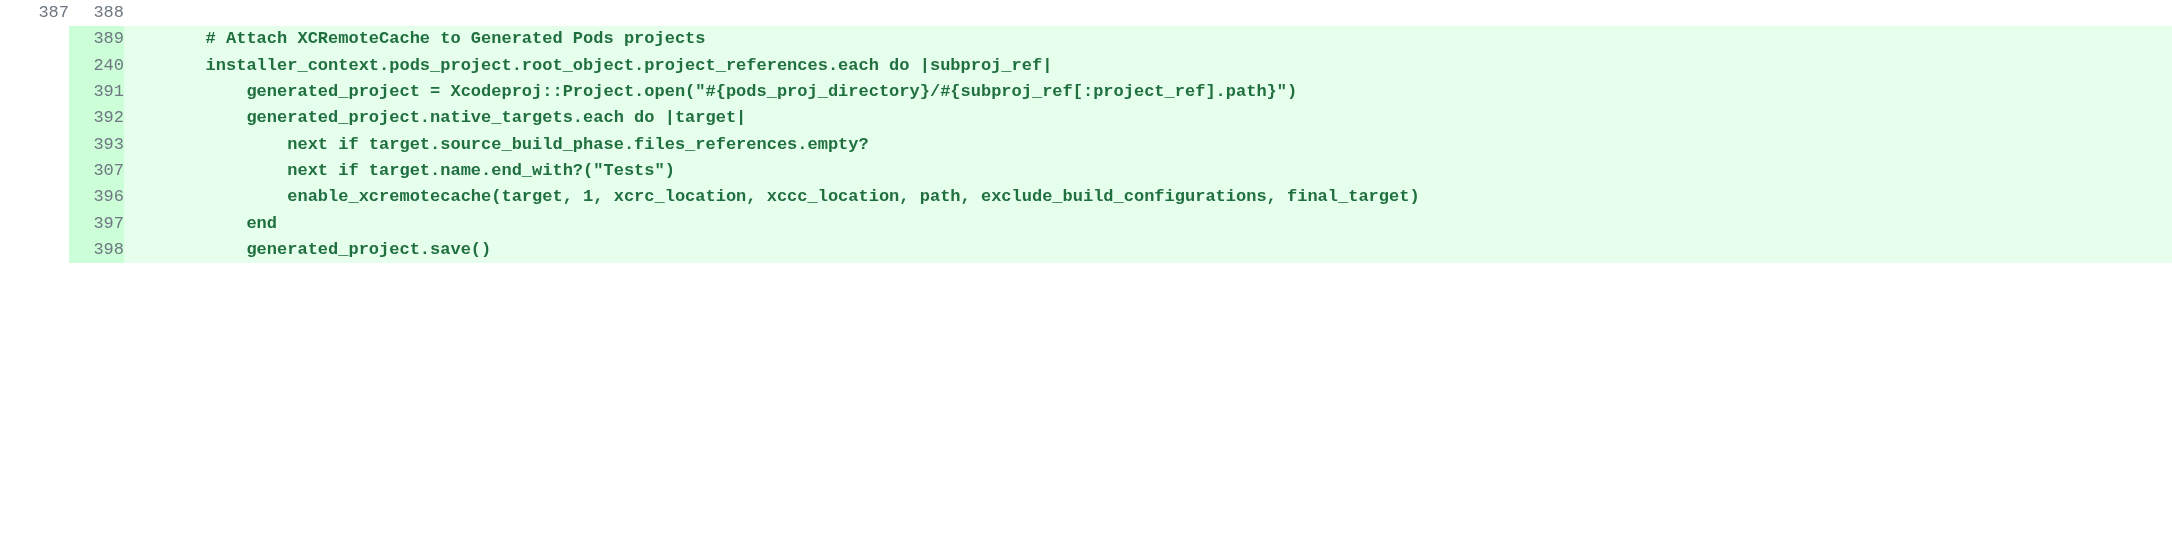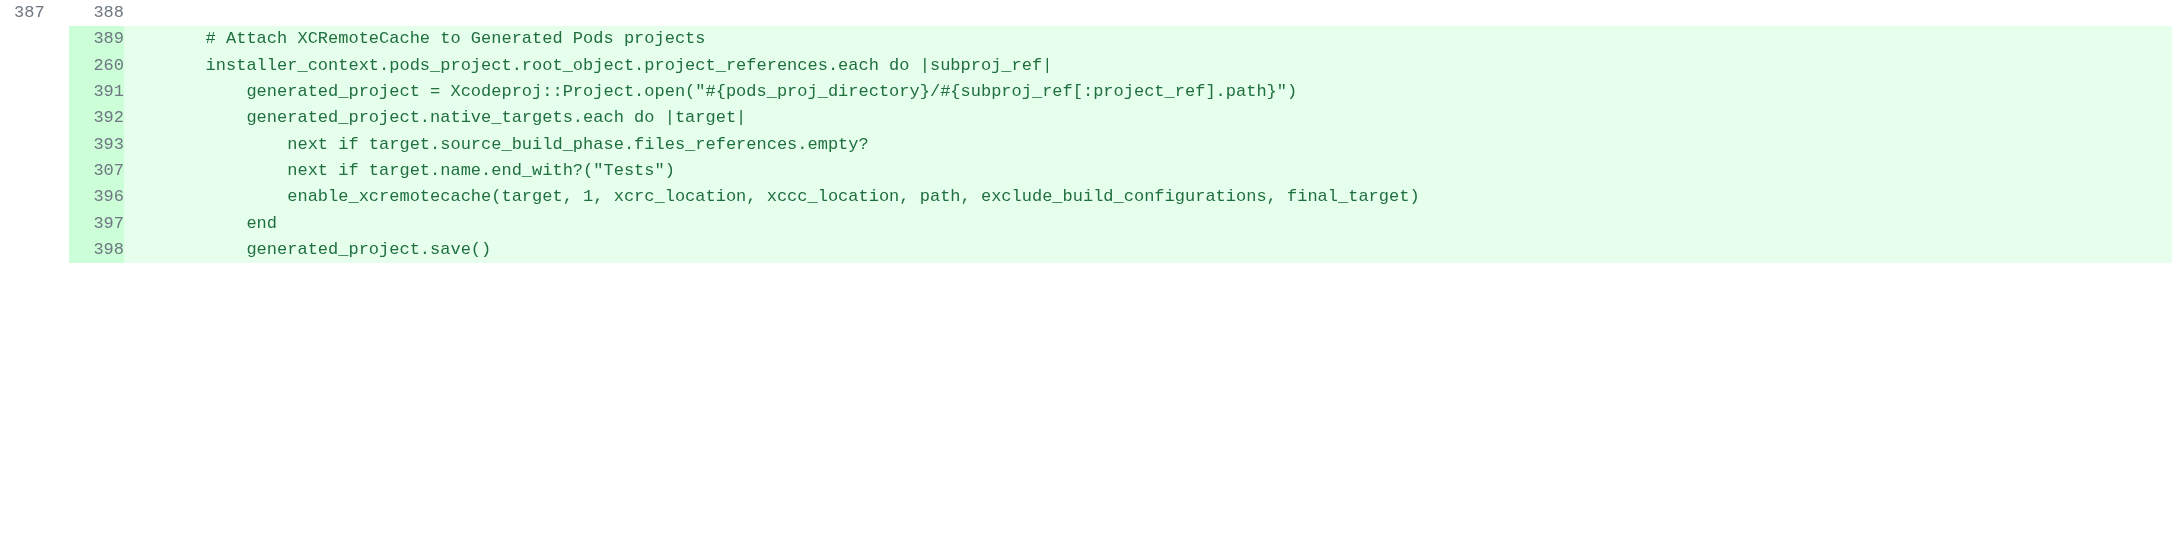--- a/index.html
+++ b/index.html
@@ -31,28 +31,30 @@
     .num-col.add { background: #ccffd8; }
     .num-col.ctx { background: #ffffff; margin-top: 44px; }
     .code-col {
       white-space: pre;
       padding: 2px 0 2px 22px;
       overflow: hidden;
     }
     .code-col.add {
       background: #e6ffec;
       color: #1f6f3f;
+      font-weight: bold;
     }
     .code-col.ctx {
       background: #ffffff;
       color: #1f2328;
     }
     .left-gutter {
       width: 55px;
       min-width: 55px;
+      text-align: right;
       color: #6e7781;
       user-select: none;
       padding: 2px 12px 2px 4px;
       background: #ffffff;
     }
     .sidebar-left {
       width: 14px;
       min-width: 14px;
       background: #ffffff;
       border-right: 0;
@@ -71,21 +73,21 @@
       </tr>
       <tr>
         <td class="sidebar-left"></td>
         <td class="left-gutter"></td>
         <td class="num-col add">389</td>
         <td class="code-col add">        # Attach XCRemoteCache to Generated Pods projects</td>
       </tr>
       <tr>
         <td class="sidebar-left"></td>
         <td class="left-gutter"></td>
-        <td class="num-col add">260</td>
+        <td class="num-col add">240</td>
         <td class="code-col add">        installer_context.pods_project.root_object.project_references.each do |subproj_ref|</td>
       </tr>
       <tr>
         <td class="sidebar-left"></td>
         <td class="left-gutter"></td>
         <td class="num-col add">391</td>
         <td class="code-col add">            generated_project = Xcodeproj::Project.open("#{pods_proj_directory}/#{subproj_ref[:project_ref].path}")</td>
       </tr>
       <tr>
         <td class="sidebar-left"></td>

